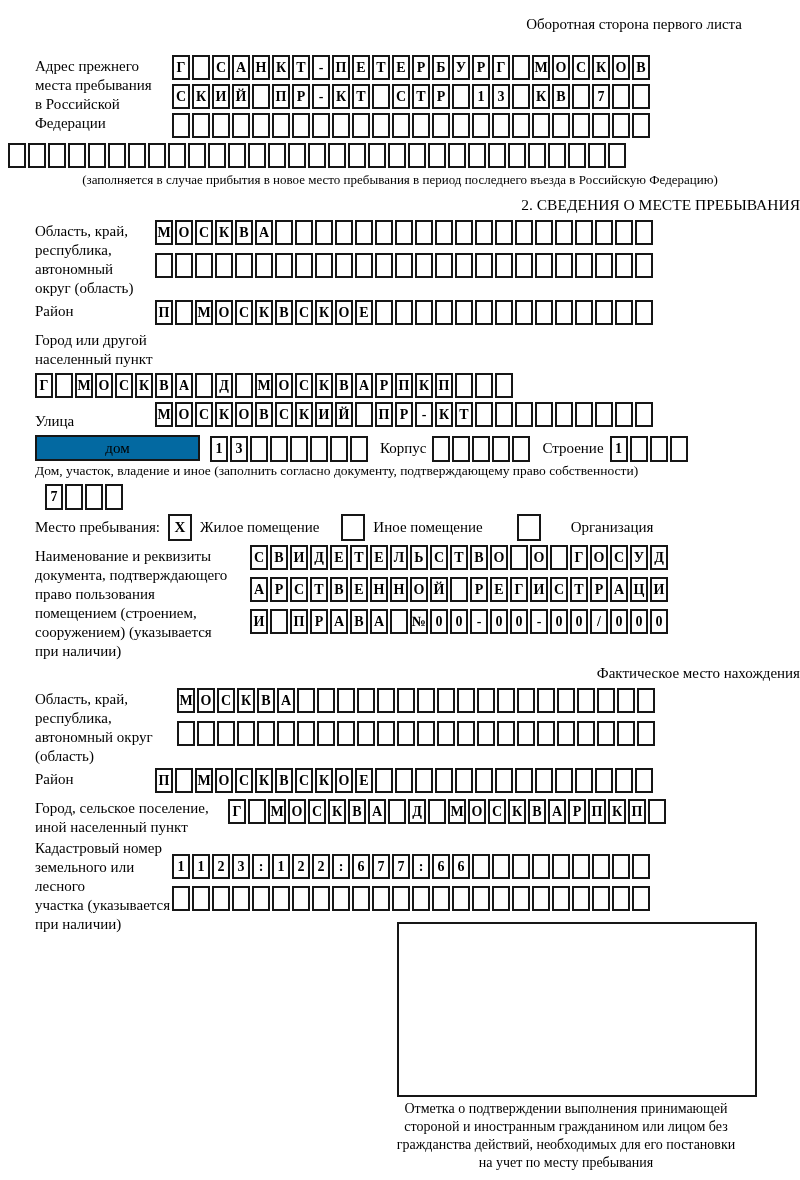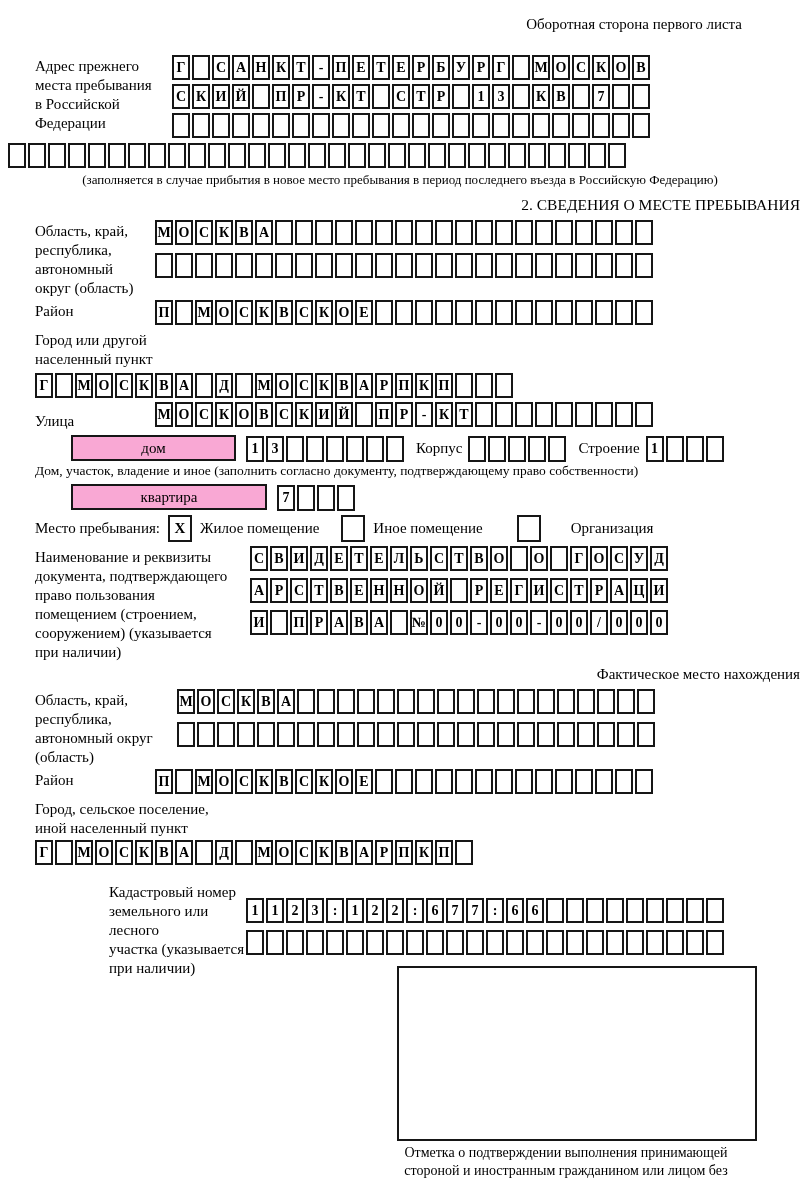--- a/index.html
+++ b/index.html
@@ -25,21 +25,21 @@
     font-size: 14px; font-weight: bold; flex: 0 0 auto; background: #fff;
   }
   .fullrow { padding-left: 8px; margin-top: 1px; }
 
   .note { font-size: 13px; text-align: center; margin-top: 2px; }
   .note-left { font-size: 13.5px; padding-left: 35px; margin-top: 2px; }
   .sec-title { font-size: 15.5px; font-weight: normal; text-align: right; margin-top: 8px; margin-bottom: 6px; }
 
   .widebox {
     border: 2px solid #161616; height: 26px; display: inline-flex;
-    align-items: center; justify-content: center; font-size: 15px; background: #f9a8d4; margin-left: 36px;
+    align-items: center; justify-content: center; font-size: 15px; background: #0369a1;
   }
   .inline-row { display: flex; align-items: center; padding-left: 35px; margin-top: 6px; }
   .inline-row .cb { height: 26px; }
   .small-gap { width: 10px; } .mid-gap { width: 22px; }
   .lbl { font-size: 15px; white-space: nowrap; }
 
   .chk {
     display: inline-flex; align-items: center; justify-content: center;
     width: 24px; height: 27px; border: 2px solid #161616; font-size: 15px;
     font-weight: bold; background: #fff;
@@ -359,21 +359,20 @@
     <div class="boxrow" style="margin-bottom:0;">
         <span class="cb">1</span>
         <span class="cb"></span>
         <span class="cb"></span>
         <span class="cb"></span>
       </div>
   </div>
   <div class="note-left">Дом, участок, владение и иное (заполнить согласно документу, подтверждающему право собственности)</div>
 
   <div class="inline-row" style="margin-top:5px;">
-    <div class="widebox" style="width:196px;">квартира</div>
     <div class="small-gap"></div>
     <div class="boxrow" style="margin-bottom:0;">
         <span class="cb">7</span>
         <span class="cb"></span>
         <span class="cb"></span>
         <span class="cb"></span>
       </div>
   </div>
 
   <div class="inline-row" style="margin-top:5px;">
@@ -551,21 +550,21 @@
         <span class="cb"></span>
         <span class="cb"></span>
         <span class="cb"></span>
         <span class="cb"></span>
         <span class="cb"></span>
         <span class="cb"></span>
         <span class="cb"></span>
       </div>
   </div>
 
-  <div class="frow" style="margin-top:0;flex-direction:column;">
+  <div class="frow" style="margin-top:0;">
     <div class="flabel" style="width:193px;">Город, сельское поселение,<br>иной населенный пункт</div>
     <div class="boxrow" style="margin-top:2px;">
         <span class="cb">Г</span>
         <span class="cb"></span>
         <span class="cb">М</span>
         <span class="cb">О</span>
         <span class="cb">С</span>
         <span class="cb">К</span>
         <span class="cb">В</span>
         <span class="cb">А</span>
@@ -579,21 +578,21 @@
         <span class="cb">В</span>
         <span class="cb">А</span>
         <span class="cb">Р</span>
         <span class="cb">П</span>
         <span class="cb">К</span>
         <span class="cb">П</span>
         <span class="cb"></span>
       </div>
   </div>
 
-  <div class="frow" style="margin-top:12px;justify-content:center;">
+  <div class="frow" style="margin-top:0;">
     <div class="flabel" style="width:137px;">Кадастровый номер<br>земельного или лесного<br>участка (указывается<br>при наличии)</div>
     <div class="fcol" style="padding-top:17px;">
       <div class="boxrow">
           <span class="cb">1</span>
           <span class="cb">1</span>
           <span class="cb">2</span>
           <span class="cb">3</span>
           <span class="cb">:</span>
           <span class="cb">1</span>
           <span class="cb">2</span>

